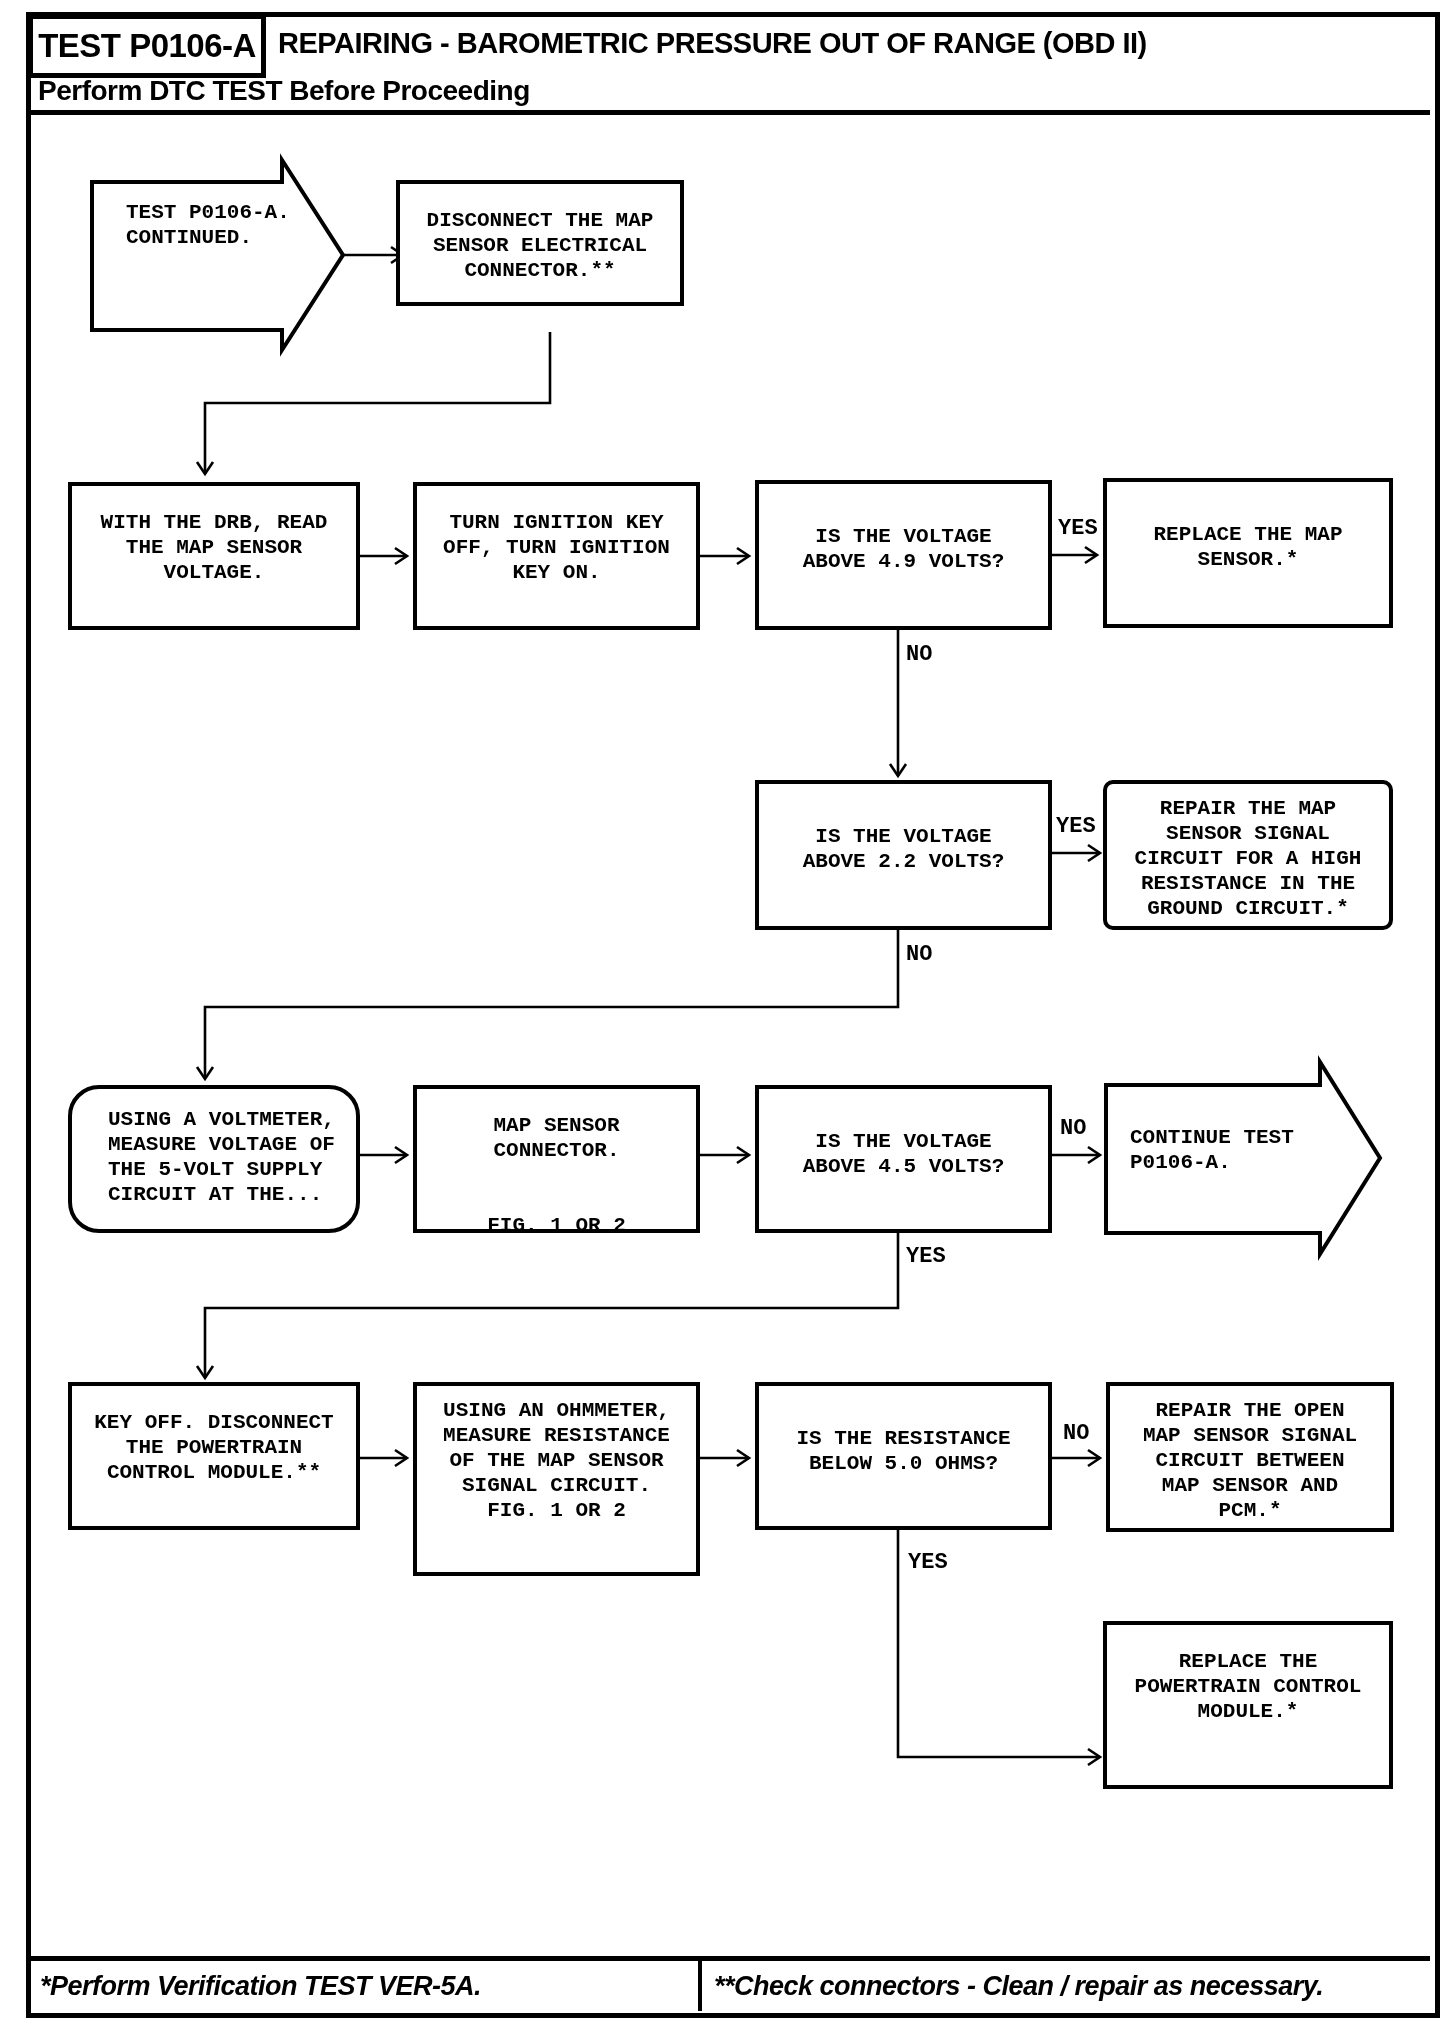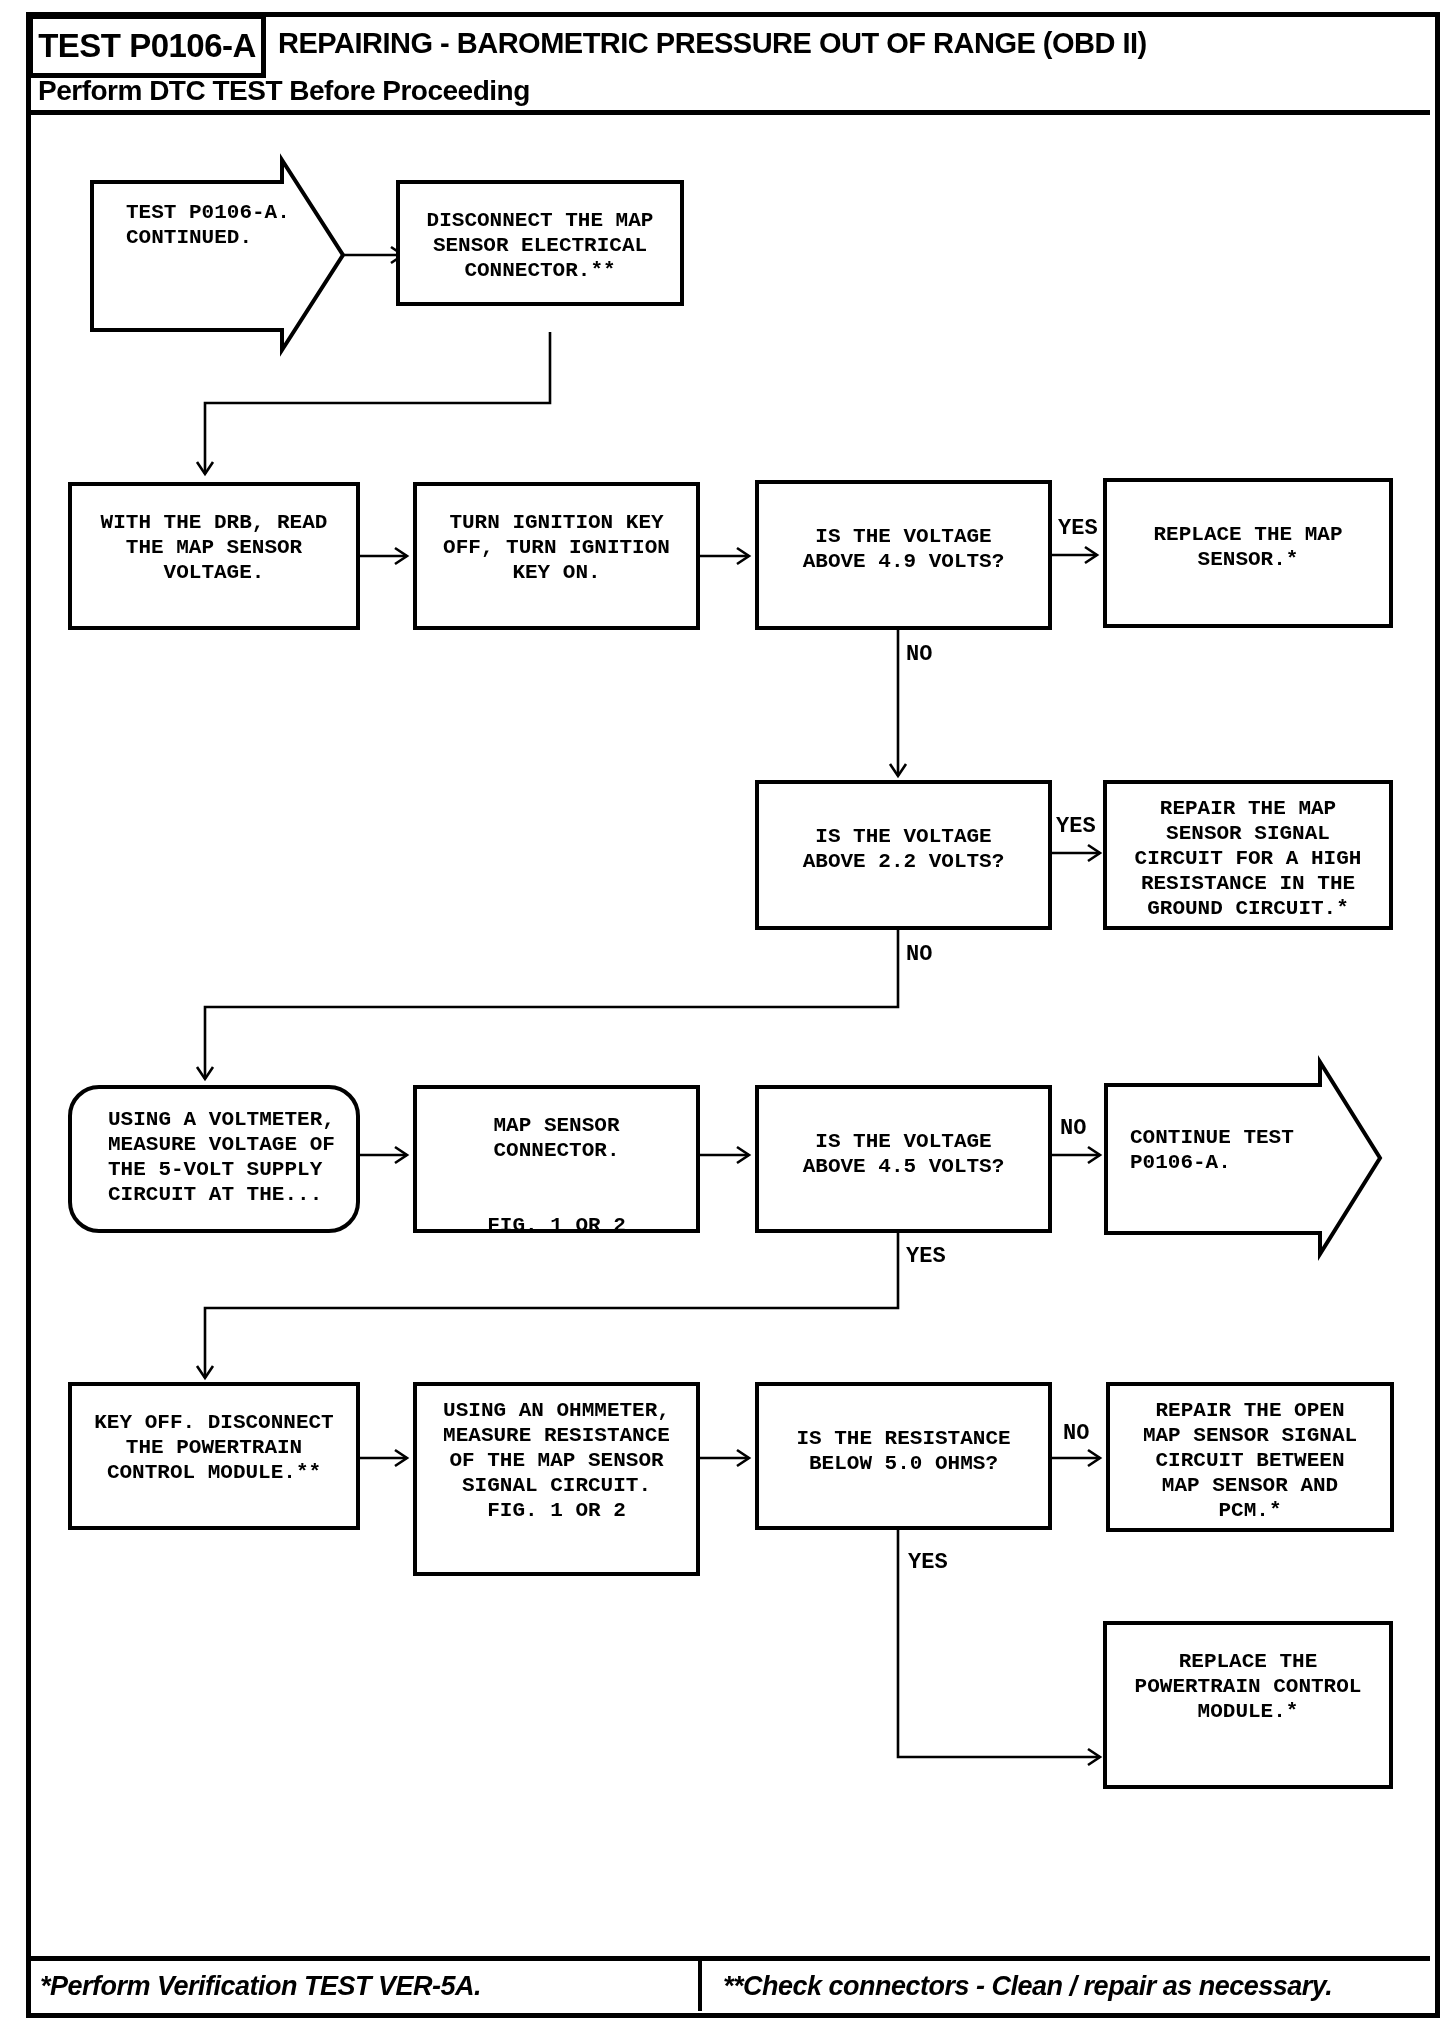--- a/index.html
+++ b/index.html
@@ -32,21 +32,21 @@
   .pad5{padding-top:12px;}
   .elabel{position:absolute;font-family:"Liberation Mono","DejaVu Sans Mono",monospace;
           font-weight:700;font-size:22px;line-height:22px;}
   svg.wires{position:absolute;left:0;top:0;pointer-events:none;}
   
   .footer{position:absolute;left:26px;top:1956px;width:1404px;height:55px;
           border-top:5px solid #000;display:flex;box-sizing:border-box;}
   .fcell{display:flex;align-items:center;font-weight:700;font-style:italic;font-size:27px;
          letter-spacing:-0.5px;box-sizing:border-box;}
   .fcell.left{width:676px;padding-left:14px;border-right:4px solid #000;}
-  .fcell.right{flex:1;padding-left:21px;}
+  .fcell.right{flex:1;padding-left:12px;}
 </style>
 </head>
 <body>
 
 <div class="page">
 
   <div class="frame"></div>
 
   <div class="testid-box">
     <span>TEST P0106-A</span>
@@ -114,21 +114,21 @@
   <div class="node pad2" style="left:1103px;top:478px;width:290px;height:150px;">
       <div class="ln">REPLACE THE MAP</div>
       <div class="ln">SENSOR.*</div>
     </div>
 
   <div class="node pad2" style="left:755px;top:780px;width:297px;height:150px;">
       <div class="ln">IS THE VOLTAGE</div>
       <div class="ln">ABOVE 2.2 VOLTS?</div>
     </div>
 
-  <div class="node pad5" style="left:1103px;top:780px;width:290px;height:150px;">
+  <div class="node pad5" style="left:1103px;top:780px;width:290px;height:150px;border-radius:10px;">
       <div class="ln">REPAIR THE MAP</div>
       <div class="ln">SENSOR SIGNAL</div>
       <div class="ln">CIRCUIT FOR A HIGH</div>
       <div class="ln">RESISTANCE IN THE</div>
       <div class="ln">GROUND CIRCUIT.*</div>
     </div>
 
   <div class="node pad4 t-left" style="left:68px;top:1085px;width:292px;height:148px;padding-left:36px;">
       <div class="ln">USING A VOLTMETER,</div>
       <div class="ln">MEASURE VOLTAGE OF</div>

